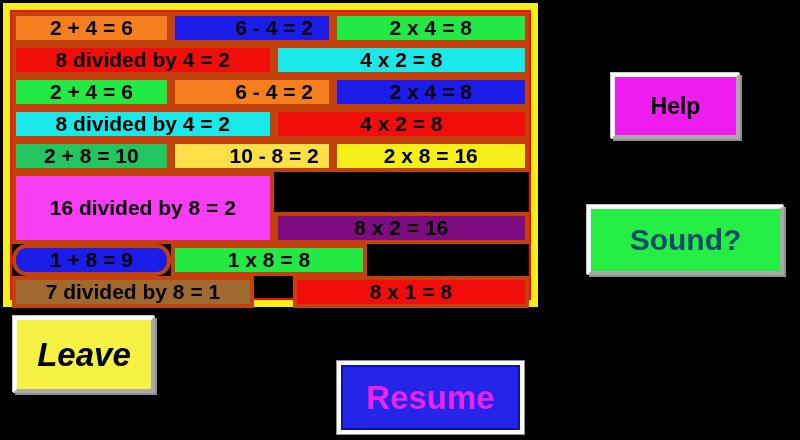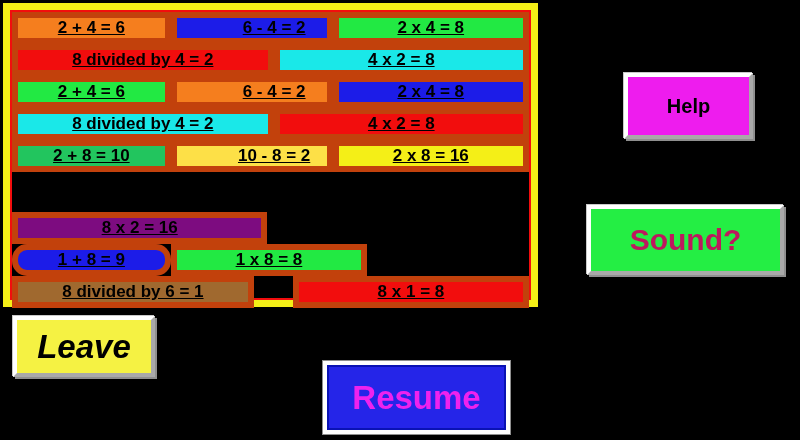--- a/index.html
+++ b/index.html
@@ -21,47 +21,46 @@
   .board-inner {
     width:100%; height:100%;
     box-sizing:border-box;
     border:2px solid transparent;
     display:flex; flex-direction:column;
     background:#000;
   }
   .row { flex:1; display:flex; }
   .cell {
     box-sizing:border-box;
-    border:6px solid #c2410c;
+    border:4px solid #c2410c;
     display:flex; align-items:center; justify-content:center;
-    font-weight:bold; font-size:17px; color:#000;
+    font-weight:bold; font-size:21px; color:#000;
     white-space:nowrap;
     cursor:pointer;
-    text-decoration:underline;
   }
   .w3a { width:30.7%; } .w3b { width:31.3%;padding-left:45px; } .w3c { width:38%; }
   .w2a { width:50.6%; } .w2b { width:49.4%; }
 
   
   .btn {
     position:absolute;
     box-sizing:border-box;
     border:4px solid;
     border-color:#ffffff #a9a9a9 #a9a9a9 #ffffff;
     box-shadow:2px 2px 0 #8f8f8f, -1px -1px 0 #c9c9c9;
     display:flex; align-items:center; justify-content:center;
     font-weight:bold; color:#000;
     cursor:pointer;
   }
-  #help-btn  { left:624px; top:73px;  width:129px; height:66px; font-size:20px; }
+  #help-btn  { left:611px; top:73px;  width:129px; height:66px; font-size:23px; }
   #sound-btn { left:587px; top:205px; width:197px; height:70px; font-size:30px; }
-  #leave-btn { left:13px;  top:316px; width:142px; height:61px; font-size:33px; font-style:italic; }
+  #leave-btn { left:13px;  top:316px; width:142px; height:77px; font-size:33px; font-style:italic; }
 
   #resume-btn {
-    position:absolute; left:323px; top:361px;
+    position:absolute; left:337px; top:361px;
     width:187px; height:73px;
     box-sizing:border-box;
     border:4px solid #ffffff;
     box-shadow:0 0 0 1px #8f8f8f;
     cursor:pointer;
   }
   #resume-inner {
     width:100%; height:100%;
     box-sizing:border-box;
     border:2px solid #0a12b4;
@@ -97,37 +96,38 @@
       <div class="cell w2b" style="background-color: rgb(242, 13, 13);">4 x 2 = 8</div>
     </div>
 
     <div class="row">
       <div class="cell w3a" style="background-color: #22c55e;">2 + 8 = 10</div>
       <div class="cell w3b" style="background-color: #fde047;">10 - 8 = 2</div>
       <div class="cell w3c" style="background-color: rgb(244, 239, 23); text-align: right;">2 x 8 = 16</div>
     </div>
 
     <div class="row">
+      <div class="cell w2a" style="background-color: rgb(247, 61, 243);">16 divided by 8 = 2</div>
       <div class="cell w2b" style="background-color: rgb(125, 12, 128); margin-top: 40px;">8 x 2 = 16</div>
     </div>
 
     <div class="row">
       <div class="cell w3a" style="background-color: rgb(28, 28, 232); border-radius: 15px;">1 + 8 = 9</div>
       <div class="cell w3c" style="background-color: rgb(34, 233, 67); text-align: center;">1 x 8 = 8</div>
     </div>
 
     <div class="row">
-      <div class="cell w2a" style="background-color: rgb(160, 105, 47);">8 divided by 6 = 1</div>
+      <div class="cell w2a" style="background-color: rgb(160, 105, 47);">7 divided by 8 = 1</div>
       <div class="cell w2b" style="background-color: rgb(242, 13, 13); margin-left: 39px;">8 x 1 = 8</div>
     </div>
 
   </div>
 </div>
 
 <div class="btn" id="help-btn" style="background-color: rgb(238, 28, 238); color: rgb(0, 0, 0);">Help</div>
 
-<div class="btn" id="sound-btn" style="background-color: rgb(36, 238, 68); color: #be185d;">Sound?</div>
+<div class="btn" id="sound-btn" style="background-color: rgb(36, 238, 68); color: #0c4a6e;">Sound?</div>
 
 <div class="btn" id="leave-btn" style="background-color: rgb(245, 242, 67); color: rgb(0, 0, 0);">Leave</div>
 
 <div id="resume-btn">
   <div id="resume-inner" style="background-color: rgb(37, 37, 232); color: rgb(238, 34, 238);">Resume</div>
 </div>
 
 </body></html>

